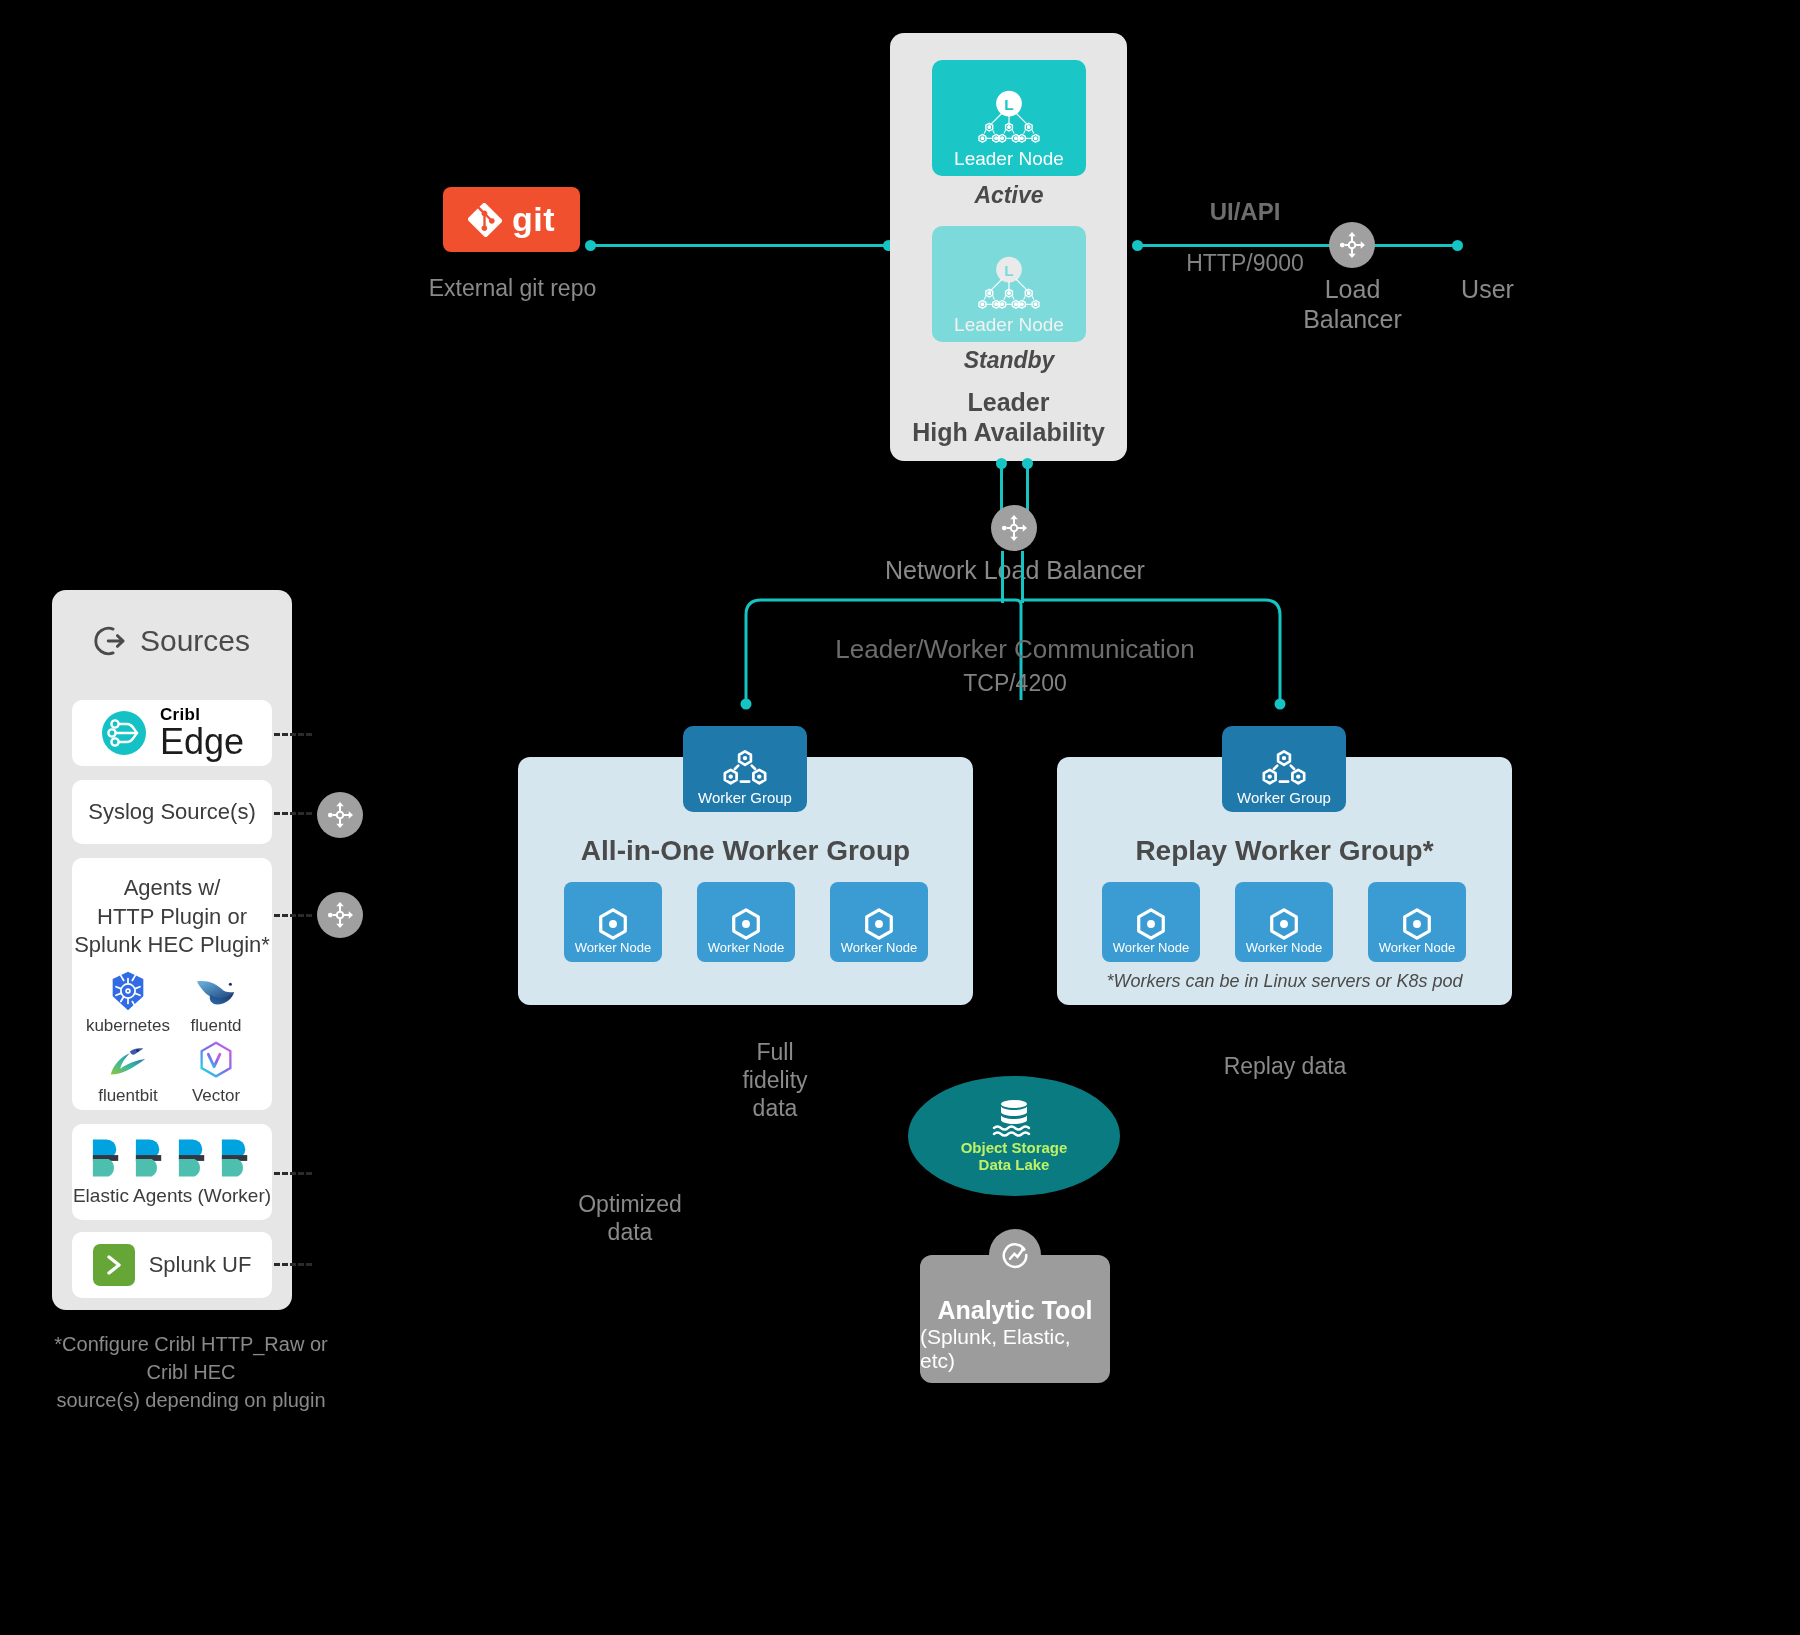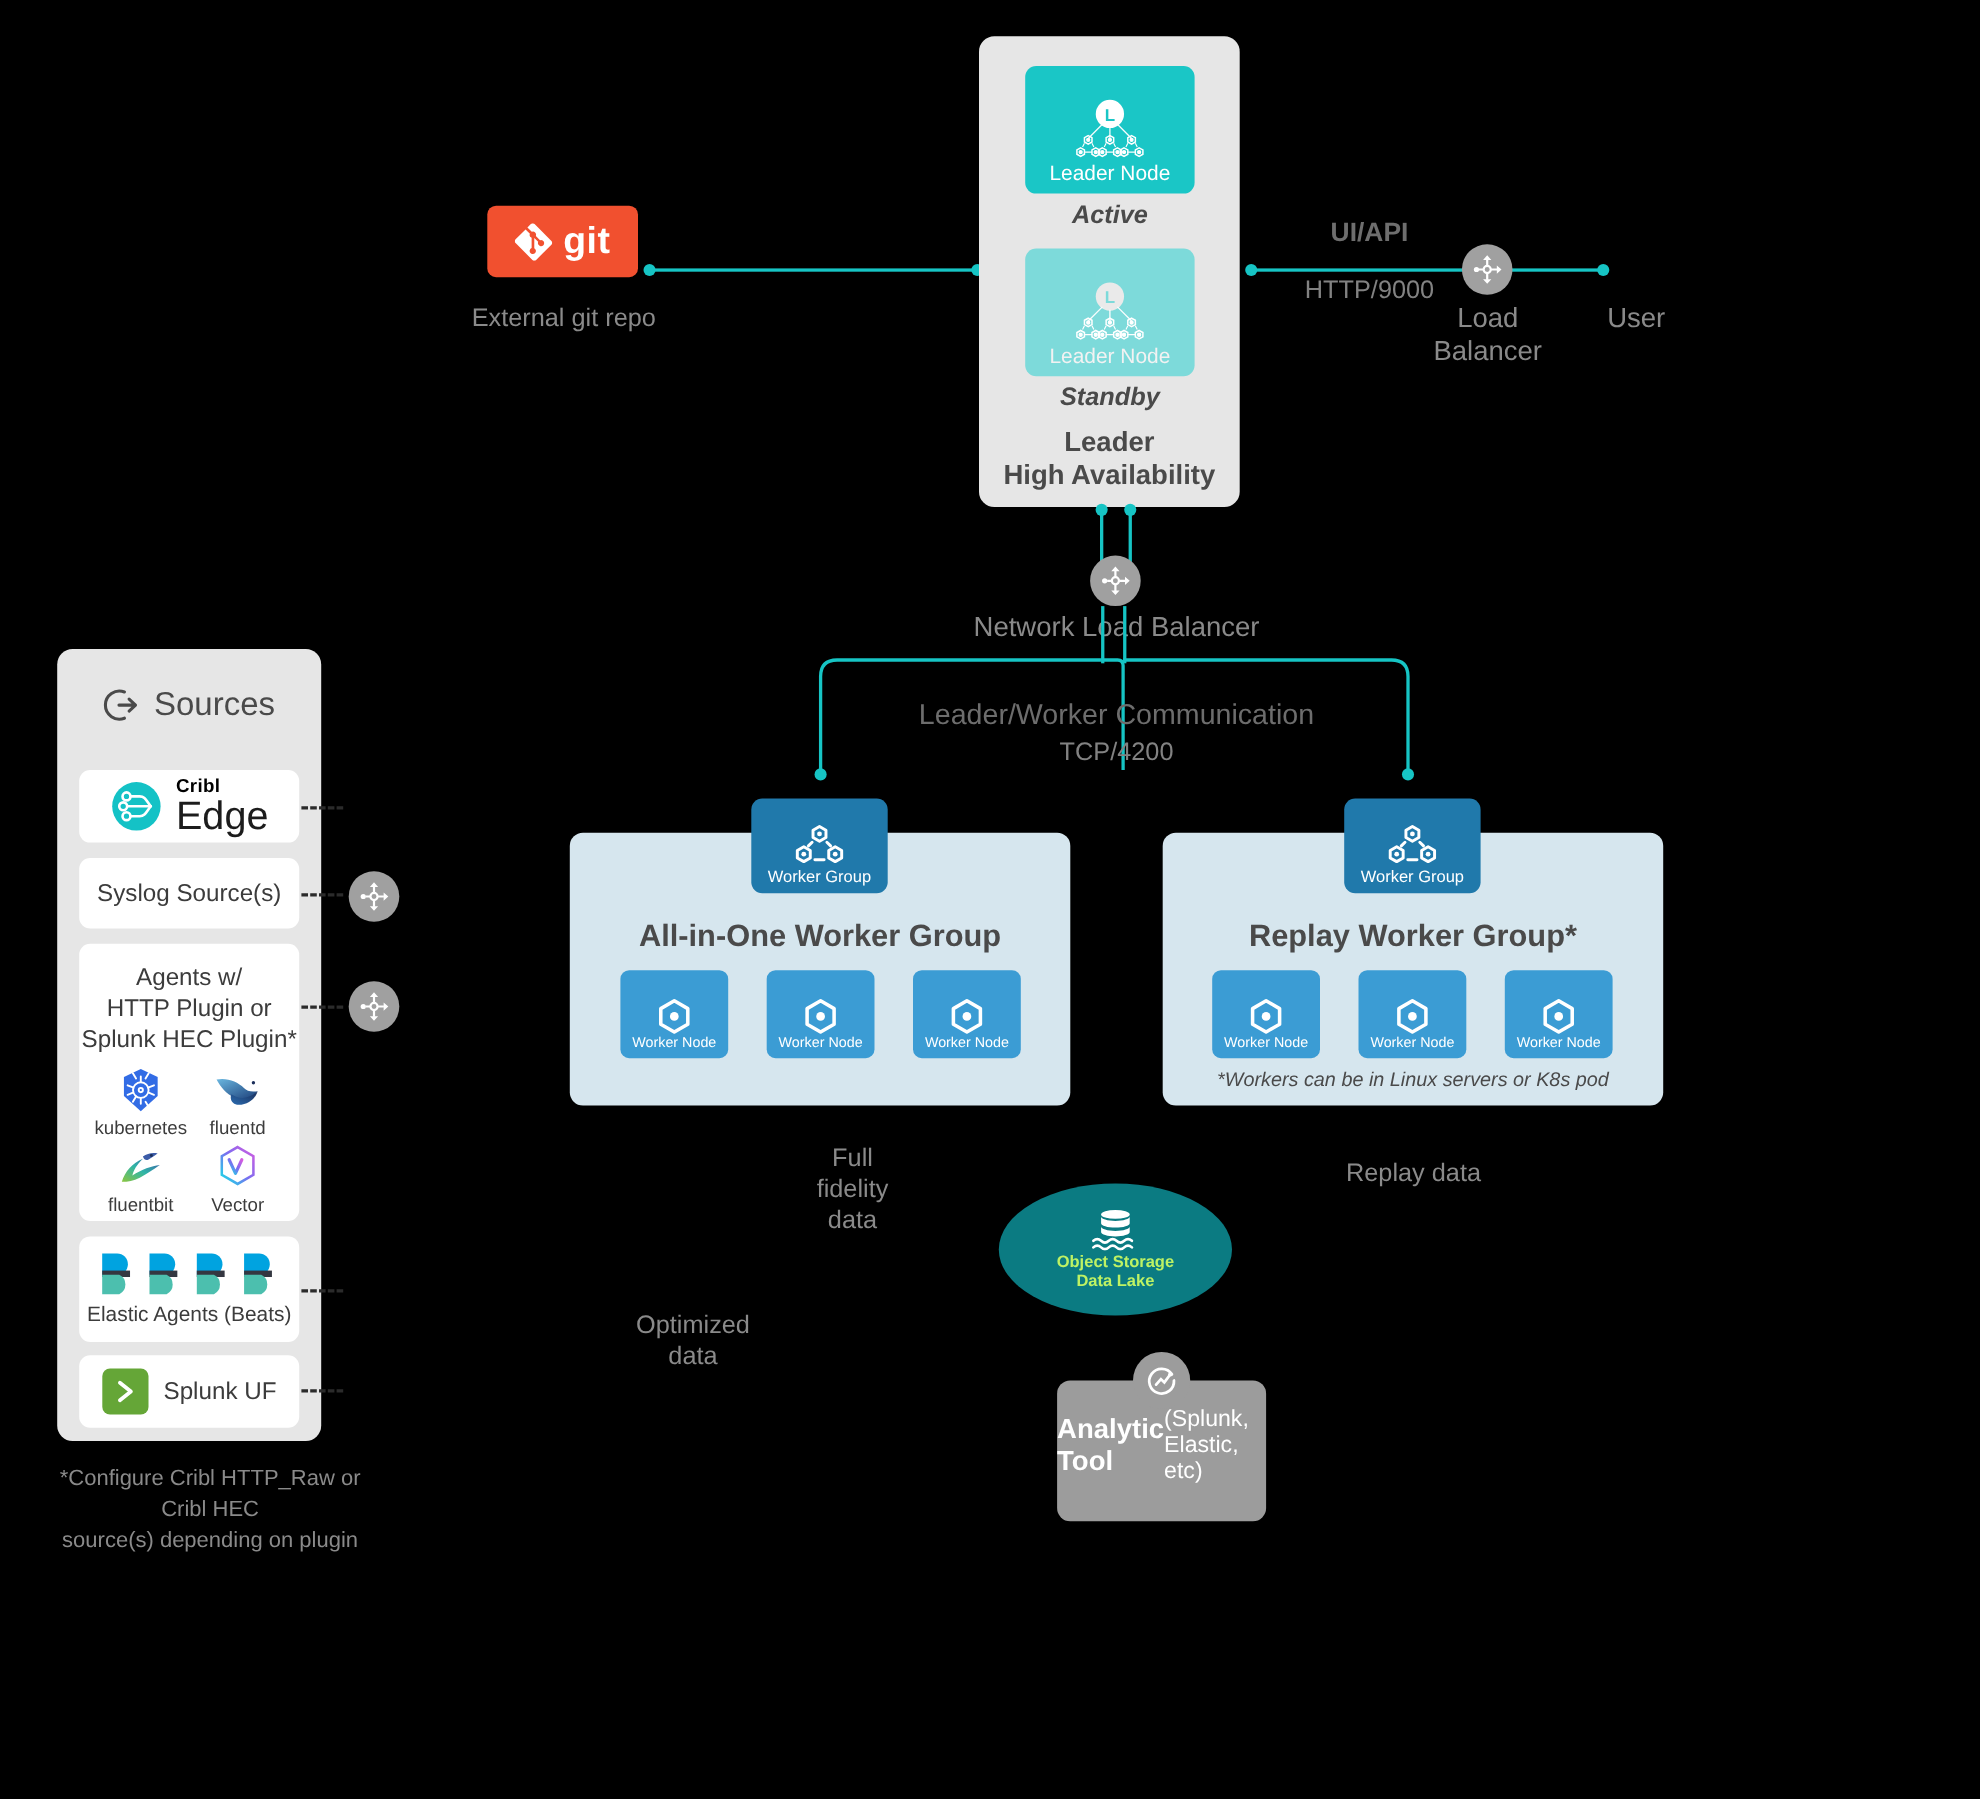--- a/index.html
+++ b/index.html
@@ -103,23 +103,22 @@
     background: #0b7b82; border-radius: 50%;
     display: flex; flex-direction: column; align-items: center; justify-content: center;
   }
   .storage .sticon { width: 54px; height: 38px; margin-bottom: 2px; }
   .storage .sttext { font-size: 15px; font-weight: bold; color: #bef264; line-height: 1.15; text-align: center; }
 
   
   .analytic {
     left: 920px; top: 1255px; width: 190px; height: 128px;
     background: #9c9c9c; border-radius: 12px;
-    display: flex; flex-direction: row; align-items: center; justify-content: flex-end;
+    display: flex; flex-direction: column; align-items: center; justify-content: flex-end;
     padding-bottom: 10px;
-    margin-left: 41px;
   }
   .an-circle {
     position: absolute; left: 50%; top: -26px; transform: translateX(-50%);
     width: 52px; height: 52px; border-radius: 50%; background: #9c9c9c;
     display: flex; align-items: center; justify-content: center;
   }
   .an-circle svg { width: 30px; height: 30px; }
   .an-name { font-size: 25px; font-weight: bold; color: #fff; }
   .an-sub  { font-size: 21px; color: #fff; }
 
@@ -546,21 +545,21 @@
         <path d="M4 2h14a10 10 0 0 1 0 20H4z" fill="#00a3e0"></path>
         <rect x="4" y="18" width="26" height="6" fill="#343741"></rect>
         <path d="M4 22h16a10 10 0 0 1 0 18H4z" fill="#4cbfae"></path>
       </svg>
       <svg viewBox="0 0 38 42">
         <path d="M4 2h14a10 10 0 0 1 0 20H4z" fill="#00a3e0"></path>
         <rect x="4" y="18" width="26" height="6" fill="#343741"></rect>
         <path d="M4 22h16a10 10 0 0 1 0 18H4z" fill="#4cbfae"></path>
       </svg>
     </div>
-    <div class="beats-cap">Elastic Agents (Beats)</div>
+    <div class="beats-cap">Elastic Agents (Worker)</div>
   </div>
 
   <div class="abs src-card" style="top:1232px; height:66px;">
     <div class="splunk-row">
       <span class="splunk-mark">
         <svg viewBox="0 0 24 24">
           <path d="M7 4l10 8-10 8" fill="none" stroke="#fff" stroke-width="3.4" stroke-linecap="round" stroke-linejoin="round"></path>
         </svg>
       </span>
       <span class="txt">Splunk UF</span>

